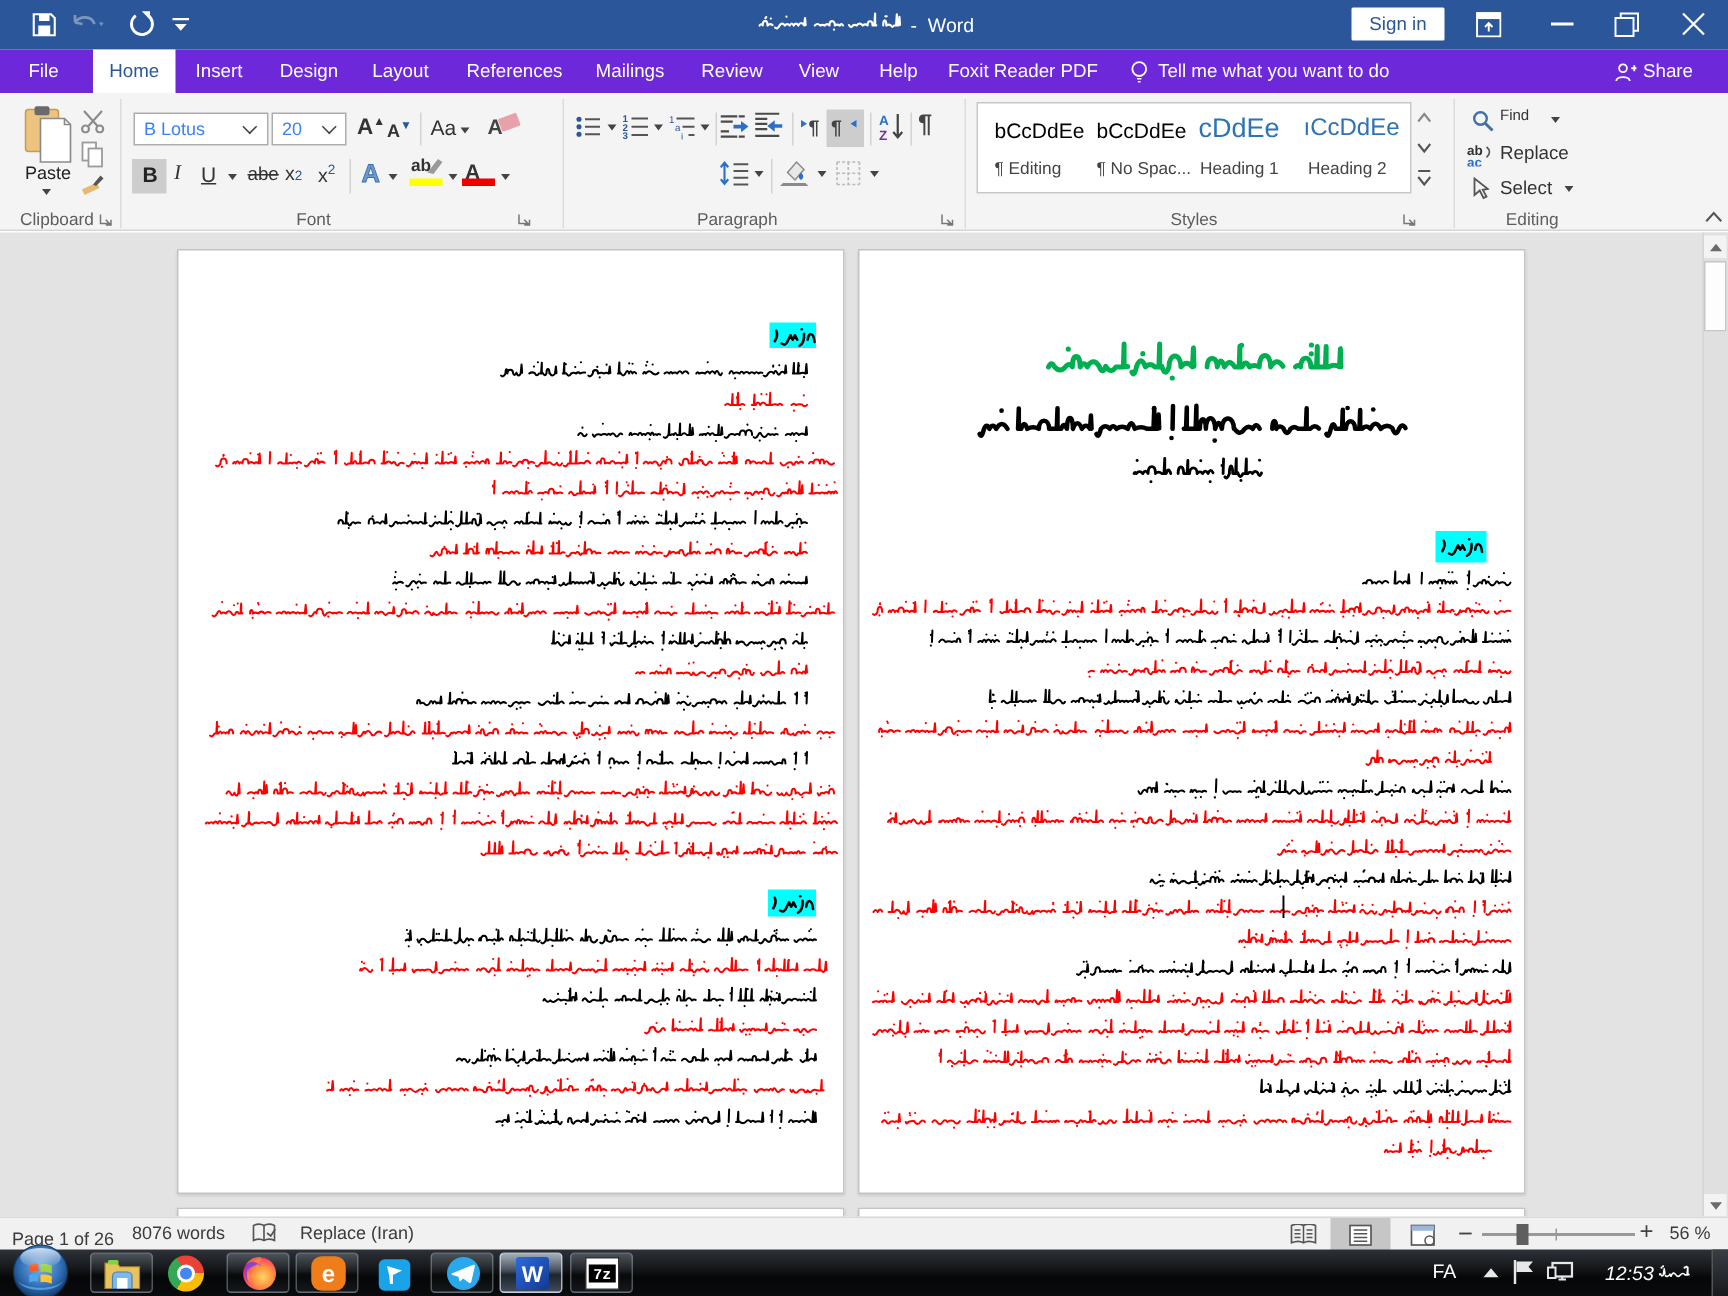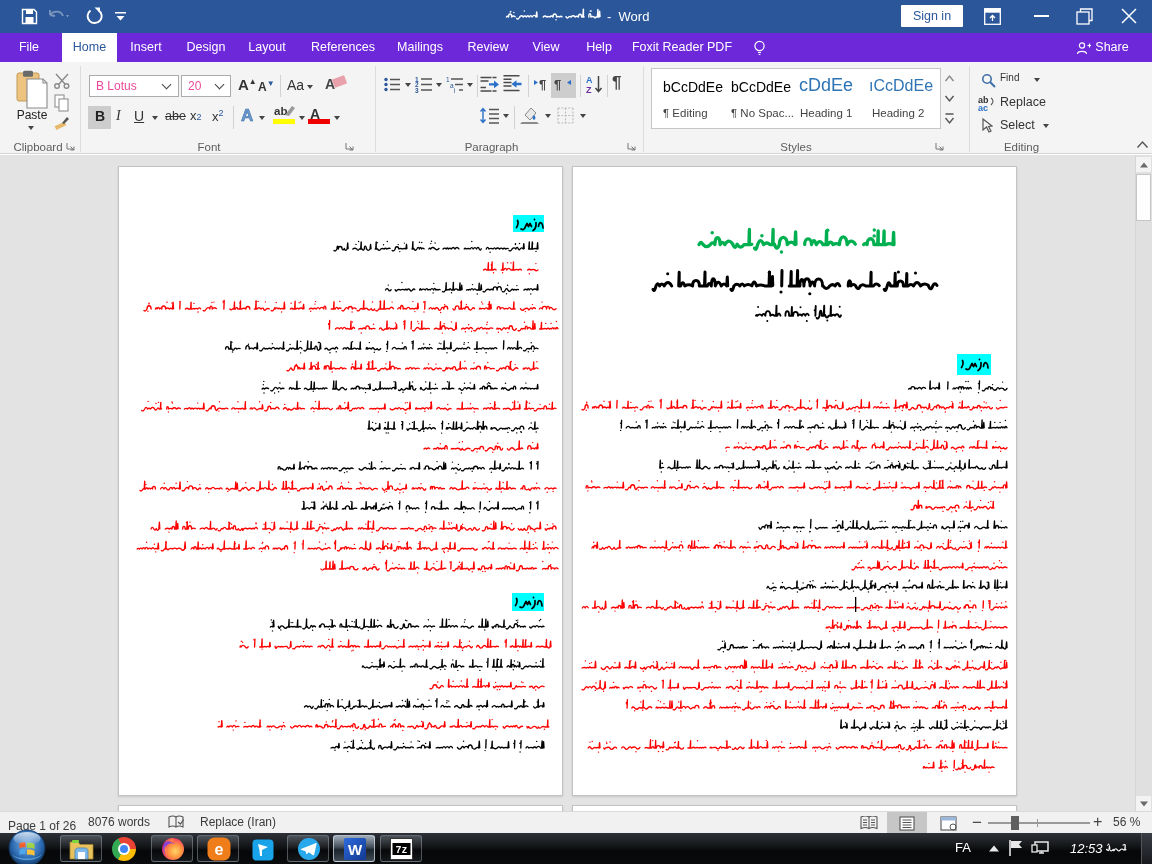--- a/index.html
+++ b/index.html
@@ -9,21 +9,21 @@
 #ribbon { position:absolute; left:0; top:62px; width:1152px; height:92px; background:#f4f4f4; border-bottom:1px solid #d5d5d5; }
 .gsep { position:absolute; top:4px; width:1px; height:86px; background:#dcdcdc; }
 .glabel { position:absolute; top:79px; font-size:11.5px; color:#5d5d5d; text-align:center; }
 .launch { position:absolute; top:80px; width:10px; height:10px; }
 #docarea { position:absolute; left:0; top:155px; width:1152px; height:656px; background:#e3e3e3; }
 .page { position:absolute; background:#fff; border:1px solid #c3c3c3; box-shadow:0 1px 2px rgba(0,0,0,0.12); }
 #statusbar { position:absolute; left:0; top:811px; width:1152px; height:22px; background:#f1f1f1; border-top:1px solid #d9d9d9; font-size:12px; color:#3b3b3b; }
 #taskbar { position:absolute; left:0; top:833px; width:1152px; height:31px; background:linear-gradient(#2e3238 0%,#15171a 40%,#060708 60%,#0a0b0d 100%); }
 .tbtn { position:absolute; top:2px; height:27px; width:42px; border-radius:3px; border:1px solid rgba(160,170,180,0.45); background:linear-gradient(rgba(130,140,150,0.40),rgba(60,65,70,0.25) 45%,rgba(10,10,12,0.2) 55%,rgba(60,70,80,0.25)); }
 .icon24 { position:absolute; left:9px; top:2px; }
-.cbx { position:absolute; background:#fff; border:1px solid #ababab; font-size:12px; color:#ec4899; }
+.cbx { position:absolute; background:#fff; border:1px solid #ababab; font-size:12px; color:#3b82f6; }
 .chev { position:absolute; width:7px; height:7px; border-right:1.4px solid #444; border-bottom:1.4px solid #444; transform:rotate(45deg); }
 .dd { position:absolute; width:0; height:0; border-left:3.2px solid transparent; border-right:3.2px solid transparent; border-top:4px solid #444; }
 .vline { position:absolute; width:1px; background:#d2d2d2; }
 </style></head>
 <body>
 
 <div id="titlebar">
 
   <svg class="abs" style="left:21px;top:8px" width="17" height="17" viewBox="0 0 17 17">
     <path d="M1.5 1.5 H13 L15.5 4 V15.5 H1.5 Z" fill="none" stroke="#fff" stroke-width="1.4"></path>
@@ -97,20 +97,21 @@
   <div class="tab" style="left:306px;width:74px;">References</div>
   <div class="tab" style="left:390px;width:60px;">Mailings</div>
   <div class="tab" style="left:462px;width:52px;">Review</div>
   <div class="tab" style="left:526px;width:40px;">View</div>
   <div class="tab" style="left:580px;width:38px;">Help</div>
   <div class="tab" style="left:630px;width:104px;">Foxit Reader PDF</div>
   <svg class="abs" style="left:753px;top:7px" width="13" height="17" viewBox="0 0 13 17">
     <circle cx="6.5" cy="6" r="4.6" fill="none" stroke="#fff" stroke-width="1.2"></circle>
     <path d="M4.7 10.5 h3.6 M5 12.5 h3 M5.6 14.5 h1.8" stroke="#fff" stroke-width="1.1"></path>
   </svg>
+  <div class="tab" style="left:772px;width:165px;text-align:left;">Tell me what you want to do</div>
   <svg class="abs" style="left:1076px;top:8px" width="15" height="15" viewBox="0 0 15 15">
     <circle cx="6" cy="4.5" r="2.6" fill="none" stroke="#fff" stroke-width="1.2"></circle>
     <path d="M1.5 13 C1.5 9.5 10.5 9.5 10.5 13" fill="none" stroke="#fff" stroke-width="1.2"></path>
     <path d="M11.5 4.5 h4 M13.5 2.5 v4" stroke="#fff" stroke-width="1.2"></path>
   </svg>
   <div class="tab" style="left:1092px;width:40px;text-align:center;">Share</div>
 </div>
 
 <div id="ribbon">
 

